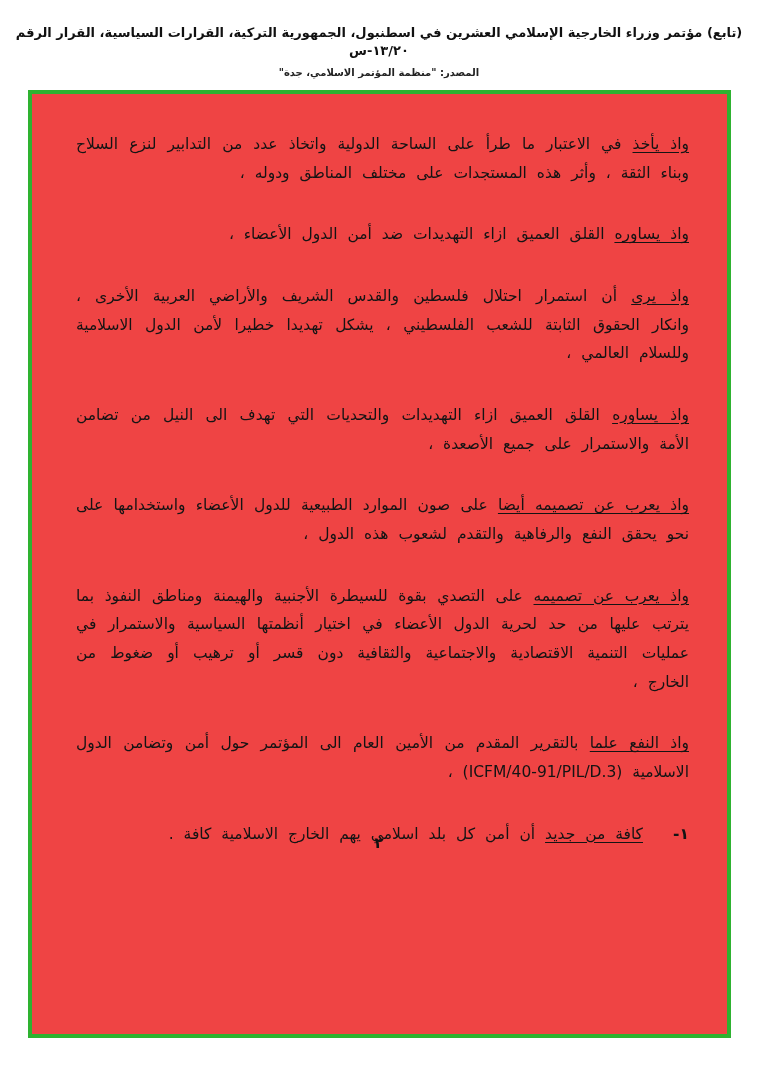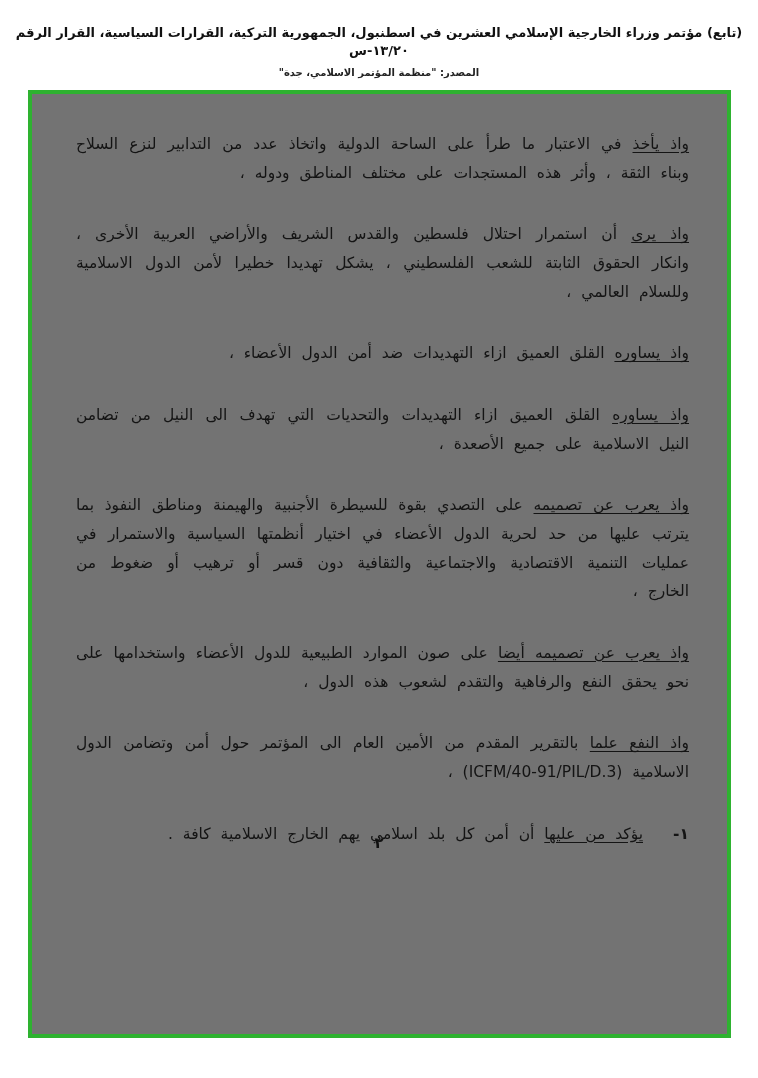--- a/index.html
+++ b/index.html
@@ -33,21 +33,21 @@
     margin-top: 7px;
     color: #222;
   }
   .frame {
     position: absolute;
     left: 28px;
     top: 90px;
     width: 703px;
     height: 948px;
     border: 4px solid var(--color-border, #2eb230);
-    background: #737373;
+    background: #ef4444;
     padding: 36px 38px 0 44px;
     direction: rtl;
     overflow: hidden;
   }
   .para {
     font-size: 15.5px;
     line-height: 1.85;
     text-align: justify;
     text-align-last: right;
     word-spacing: 5px;
@@ -89,52 +89,52 @@
   <div class="doc-source">المصدر: "منظمة المؤتمر الاسلامي، جدة"</div>
 
   <div class="frame">
 
     <p class="para">
       <span class="lead">واذ يأخذ</span>
       <span>في الاعتبار ما طرأ على الساحة الدولية واتخاذ عدد من التدابير لنزع السلاح وبناء الثقة ، وأثر هذه المستجدات على مختلف المناطق ودوله ،</span>
     </p>
 
     <p class="para">
+      <span class="lead">واذ يساوره</span>
+      <span>القلق العميق ازاء التهديدات ضد أمن الدول الأعضاء ،</span>
+    </p>
+
+    <p class="para">
       <span class="lead">واذ يرى</span>
       <span>أن استمرار احتلال فلسطين والقدس الشريف والأراضي العربية الأخرى ، وانكار الحقوق الثابتة للشعب الفلسطيني ، يشكل تهديدا خطيرا لأمن الدول الاسلامية وللسلام العالمي ،</span>
     </p>
 
     <p class="para">
       <span class="lead">واذ يساوره</span>
-      <span>القلق العميق ازاء التهديدات ضد أمن الدول الأعضاء ،</span>
+      <span>القلق العميق ازاء التهديدات والتحديات التي تهدف الى النيل من تضامن الأمة والاستمرار على جميع الأصعدة ،</span>
     </p>
 
     <p class="para">
-      <span class="lead">واذ يساوره</span>
-      <span>القلق العميق ازاء التهديدات والتحديات التي تهدف الى النيل من تضامن النيل الاسلامية على جميع الأصعدة ،</span>
+      <span class="lead">واذ يعرب عن تصميمه أيضا</span>
+      <span>على صون الموارد الطبيعية للدول الأعضاء واستخدامها على نحو يحقق النفع والرفاهية والتقدم لشعوب هذه الدول ،</span>
     </p>
 
     <p class="para">
       <span class="lead">واذ يعرب عن تصميمه</span>
       <span>على التصدي بقوة للسيطرة الأجنبية والهيمنة ومناطق النفوذ بما يترتب عليها من حد لحرية الدول الأعضاء في اختيار أنظمتها السياسية والاستمرار في عمليات التنمية الاقتصادية والاجتماعية والثقافية دون قسر أو ترهيب أو ضغوط من الخارج ،</span>
-    </p>
-
-    <p class="para">
-      <span class="lead">واذ يعرب عن تصميمه أيضا</span>
-      <span>على صون الموارد الطبيعية للدول الأعضاء واستخدامها على نحو يحقق النفع والرفاهية والتقدم لشعوب هذه الدول ،</span>
     </p>
 
     <p class="para">
       <span class="lead">واذ النفع علما</span>
       <span>بالتقرير المقدم من الأمين العام الى المؤتمر حول أمن وتضامن الدول الاسلامية (ICFM/40-91/PIL/D.3) ،</span>
     </p>
 
     <p class="para numbered">
       <span class="num">١-</span>
-      <span class="lead">يؤكد من عليها</span>
+      <span class="lead">كافة من جديد</span>
       <span>أن أمن كل بلد اسلامي يهم الخارج الاسلامية كافة .</span>
     </p>
 
   </div>
 
   <div class="page-number">٢</div>
 
 </div>
 
 </body></html>

